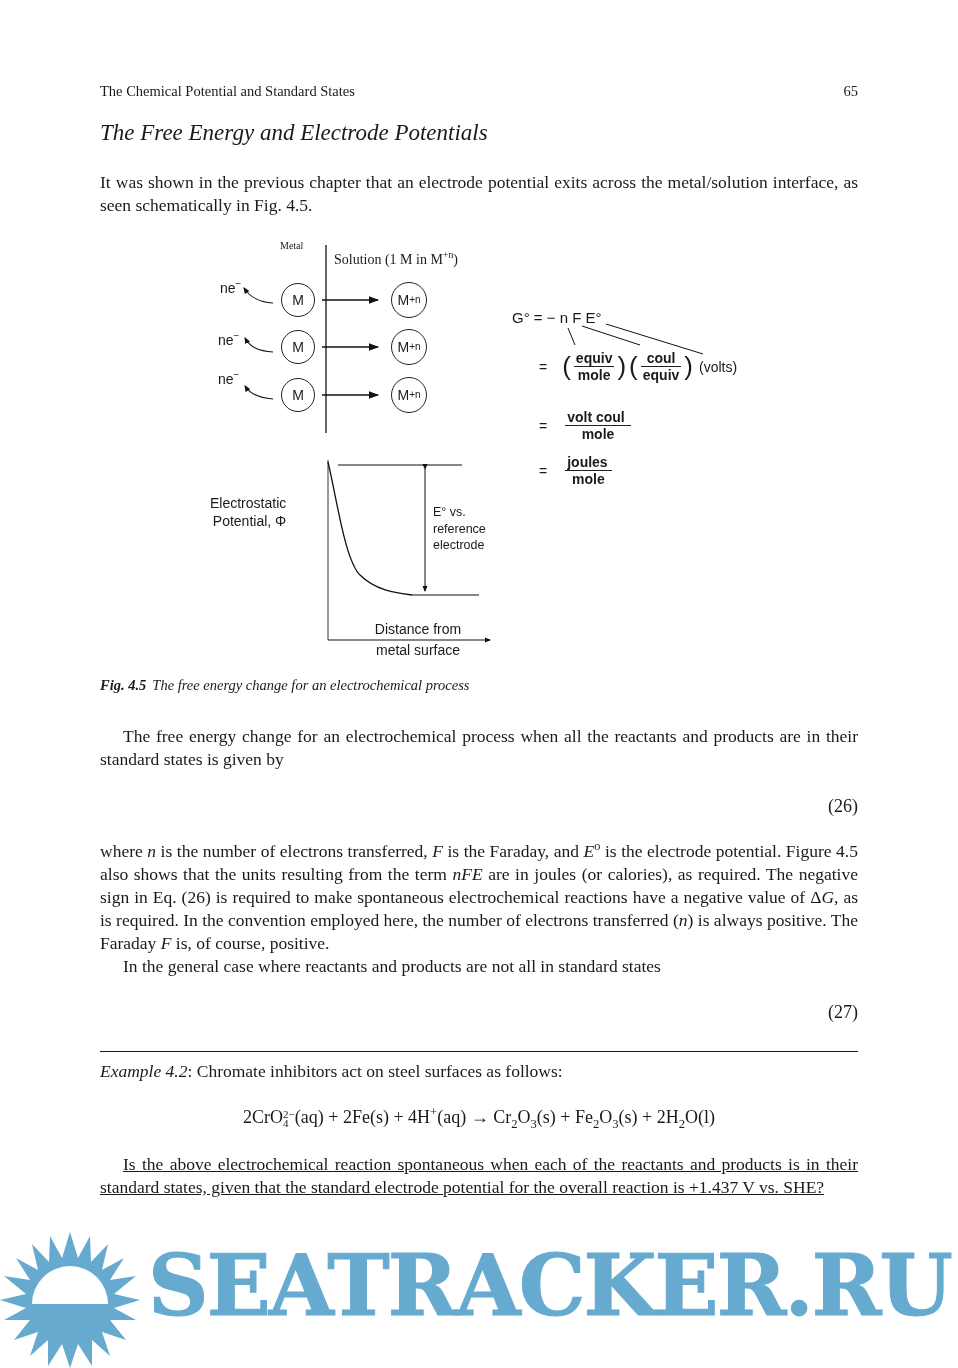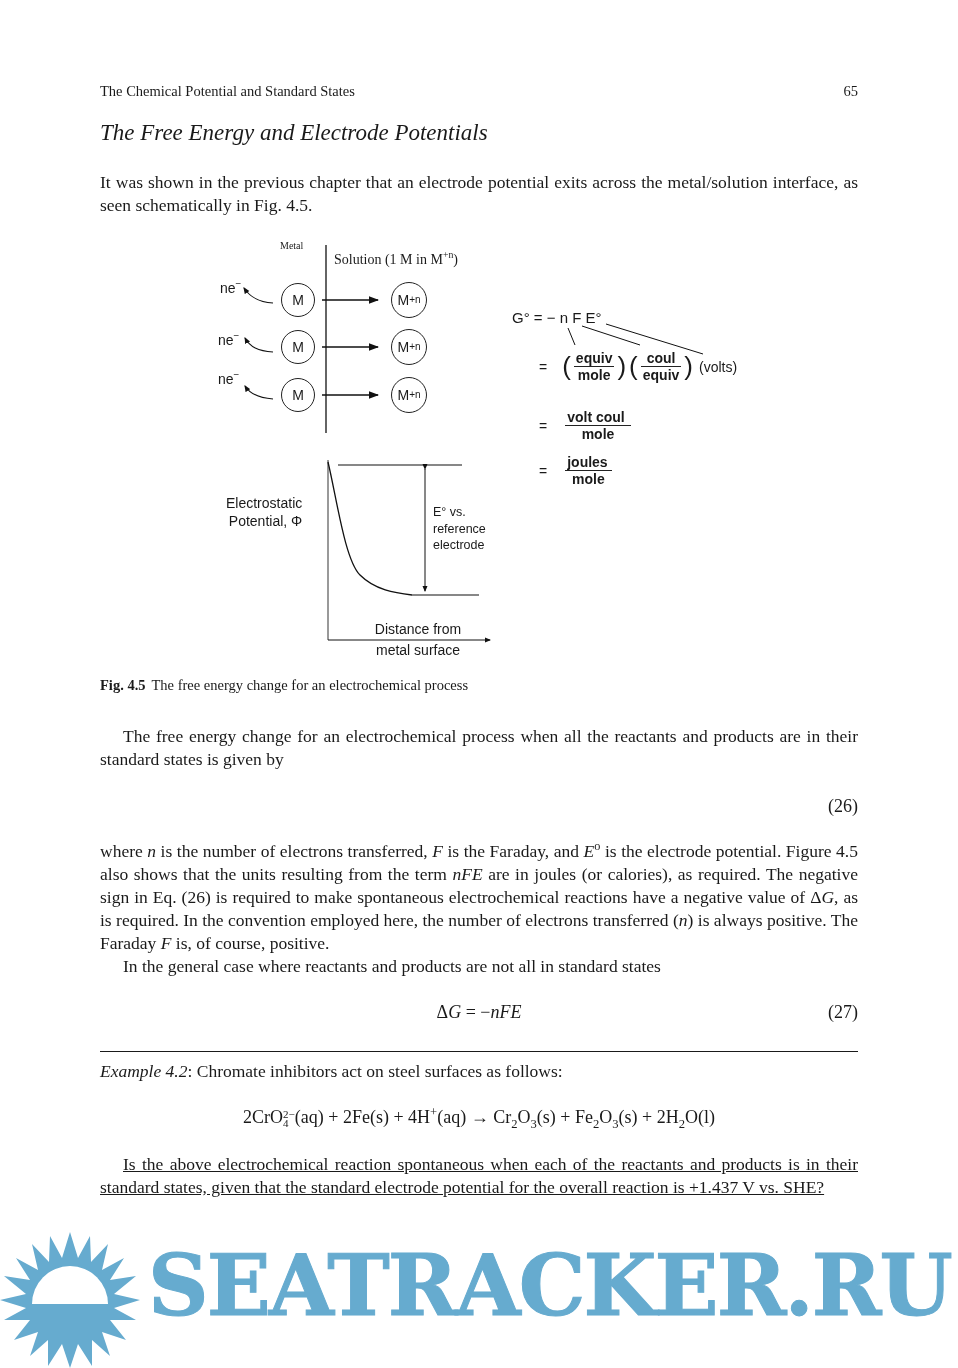--- a/index.html
+++ b/index.html
@@ -4,21 +4,21 @@
 <style>
   html, body { margin:0; padding:0; background:#ffffff; }
   body { width:958px; height:1368px; position:relative; overflow:hidden; color:#1a1a1a;
          font-family:"Liberation Serif", "DejaVu Serif", serif; }
   .abs { position:absolute; }
   .running-head { left:100px; top:83px; font-size:14.5px; }
   .page-num { right:100px; top:83px; font-size:14.5px; text-align:right; }
   .section-title { left:100px; top:120px; font-size:23px; font-style:italic; }
   .para { left:100px; width:758px; font-size:17.5px; line-height:23px; text-align:justify; }
   .indent { text-indent:23px; }
-  .fig-caption { left:100px; top:677px; font-size:14.5px; }
+  .fig-caption { left:100px; top:677px; font-size:14.5px;font-style:italic; }
   .fig-caption b { font-weight:bold; margin-right:6px; }
   .eq { left:100px; width:758px; font-size:18px; }
   .eq .body { position:absolute; left:0; right:0; text-align:center; }
   .eq .num { position:absolute; right:0; }
   .rule { left:100px; width:758px; top:1051px; height:0; border-top:1px solid #1a1a1a; }
   .sans { font-family:"Liberation Sans", "DejaVu Sans", sans-serif; }
   .diag-text { font-size:14px; }
   .circle { position:absolute; width:34px; height:34px; border:1.3px solid #222; border-radius:50%;
             display:flex; align-items:center; justify-content:center;
             font-family:"Liberation Sans", sans-serif; font-size:14px; box-sizing:border-box; }
@@ -124,21 +124,21 @@
       </span>
   </div>
   <div class="abs sans" style="left:539px;top:454px;font-size:14px;display:flex;align-items:center;">
     <span style="margin-right:18px;">=</span>
     <span class="frac">
         <span class="n" style="padding-right:4px;">joules</span>
         <span class="d">mole</span>
       </span>
   </div>
 
-  <div class="abs sans" style="left:226px;top:494px;font-size:14px;text-align:right;line-height:18px;">
+  <div class="abs sans" style="left:210px;top:494px;font-size:14px;text-align:right;line-height:18px;">
     <div>Electrostatic</div>
     <div>Potential, Φ</div>
   </div>
   <div class="abs sans" style="left:433px;top:504px;font-size:12.5px;line-height:16.5px;">
     <div>E° vs.</div>
     <div>reference</div>
     <div>electrode</div>
   </div>
   <div class="abs sans" style="left:360px;top:619px;width:116px;font-size:14px;text-align:center;line-height:21px;">
     <div>Distance from</div>
@@ -152,21 +152,20 @@
 
 <div class="abs eq" style="top:796px;height:24px;">
   <div class="num">(26)</div>
 </div>
 
 <div class="abs para" style="top:840px;"><span>where </span><i>n</i><span> is the number of electrons transferred, </span><i>F</i><span> is the Faraday, and </span><i>E</i><sup>o</sup><span> is the electrode potential. Figure 4.5 also shows that the units resulting from the term </span><i>nFE</i><span> are in joules (or calories), as required. The negative sign in Eq. (26) is required to make spontaneous electrochemical reactions have a negative value of Δ</span><i>G</i><span>, as is required. In the convention employed here, the number of electrons transferred (</span><i>n</i><span>) is always positive. The Faraday </span><i>F</i><span> is, of course, positive.</span></div>
 
 <div class="abs para indent" style="top:955px;">In the general case where reactants and products are not all in standard states</div>
 
 <div class="abs eq" style="top:1002px;height:24px;">
-  <div class="body">Δ<i>G</i> = −<i>nFE</i></div>
   <div class="num">(27)</div>
 </div>
 
 <div class="abs rule"></div>
 
 <div class="abs para" style="top:1060px;"><i>Example 4.2</i><span>: Chromate inhibitors act on steel surfaces as follows:</span></div>
 
 <div class="abs eq" style="top:1107px;height:26px;">
   <div class="body">2CrO<span style="display:inline-block;vertical-align:middle;line-height:9px;font-size:11px;text-align:left;"><span style="display:block;">2−</span><span style="display:block;">4</span></span>(aq) + 2Fe(s) + 4H<sup>+</sup>(aq) → Cr<sub>2</sub>O<sub>3</sub>(s) + Fe<sub>2</sub>O<sub>3</sub>(s) + 2H<sub>2</sub>O(l)</div>
 </div>

